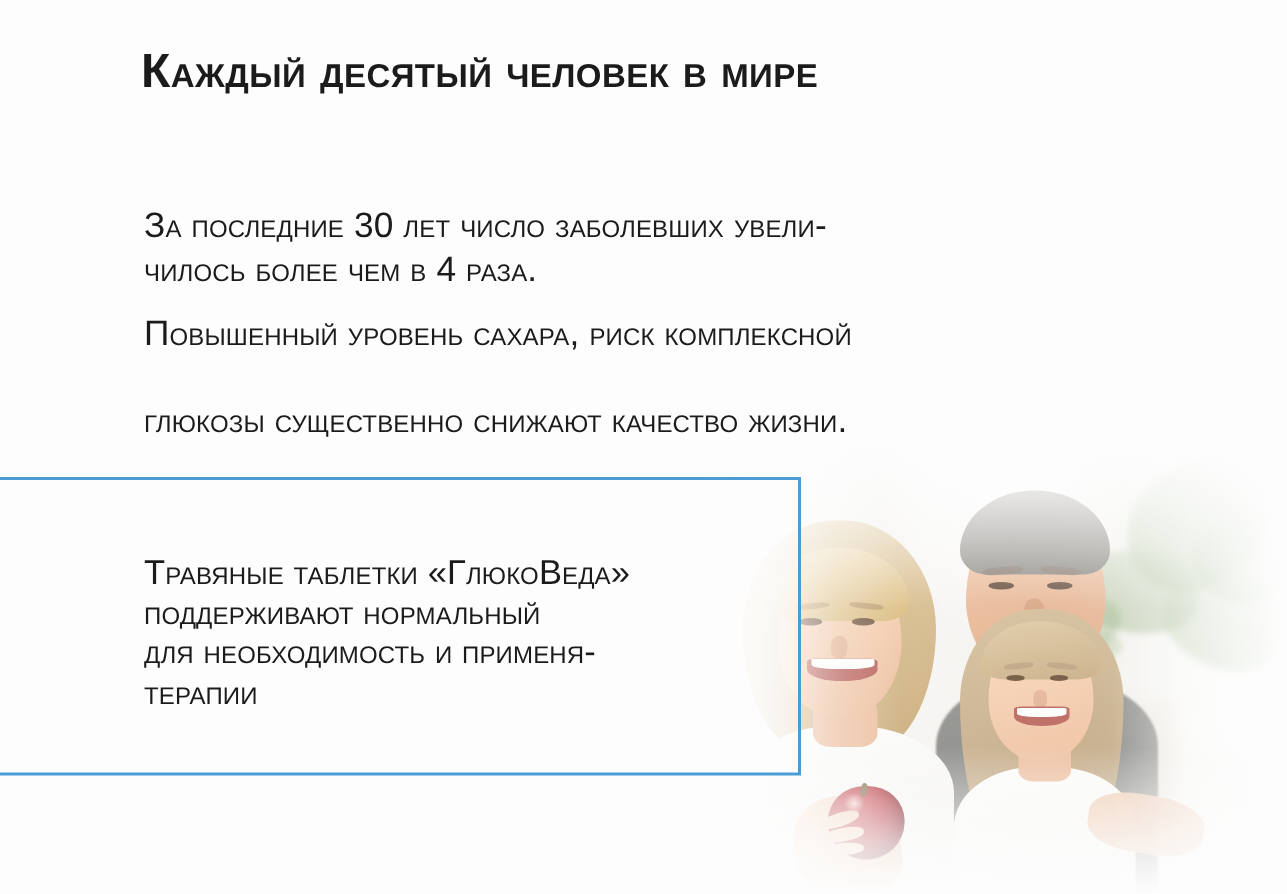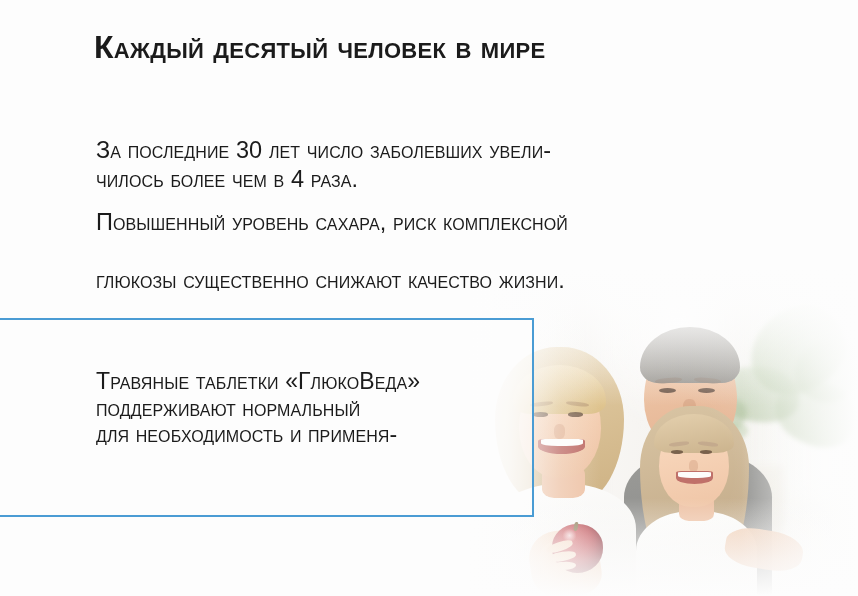--- a/index.html
+++ b/index.html
@@ -394,16 +394,17 @@
       <br>
       <span>глюкозы существенно снижают качество жизни.</span>
     </div>
 
     <div class="callout"></div>
 
     <div class="callout-text">
       <span class="ln">Травяные таблетки «ГлюкоВеда»</span>
       <span class="ln">поддерживают нормальный</span>
       <span class="ln">для необходимость и применя-</span>
+      <span class="ln">терапии</span>
     </div>
 
   </div>
 </div>
 
 </body></html>

